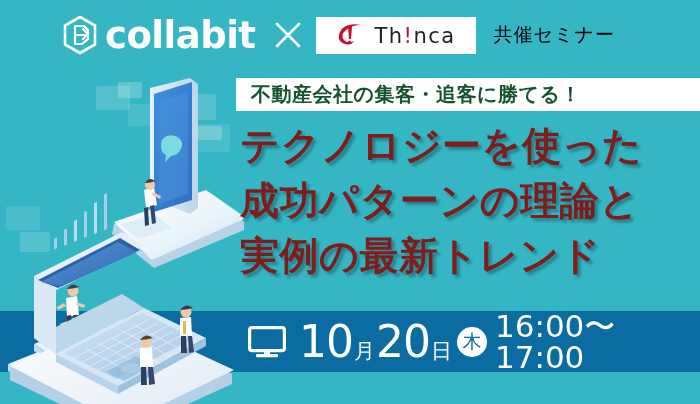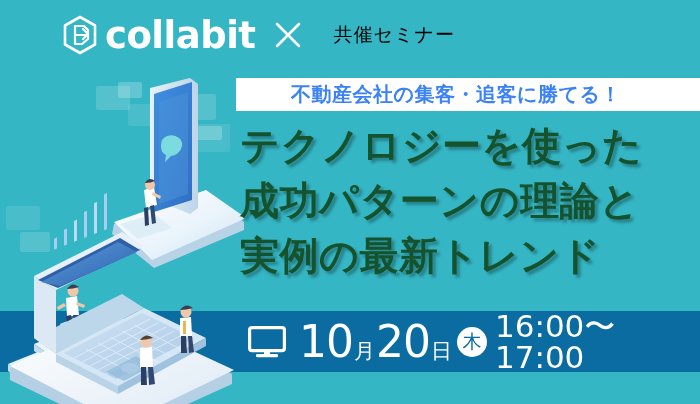--- a/index.html
+++ b/index.html
@@ -113,37 +113,36 @@
     top: 78px;
     width: 464px;
     height: 33px;
     background: #ffffff;
     display: flex;
     align-items: center;
     padding-left: 15px;
     box-sizing: border-box;
   }
   #red-strip-text {
-    color: #3b82f6;
+    color: #14532d;
     font-size: 20px;
     font-weight: bold;
     letter-spacing: 0.5px;
     white-space: nowrap;
-    margin-left: 40px;
   }
 
   
   #headline {
     position: absolute;
     left: 240px;
     top: 118px;
     width: 460px;
   }
   .headline-line {
-    color: #14532d;
+    color: #7f1d1d;
     font-size: 39px;
     font-weight: bold;
     line-height: 55px;
     letter-spacing: 0.5px;
     white-space: nowrap;
     text-shadow: 3px 3px 3px rgba(0,0,0,0.30);
   }
 
   
   #date-row {
@@ -354,20 +353,28 @@
         <path d="M14 20 L25 20" stroke="#ffffff" stroke-width="2.2" stroke-linecap="round"></path>
         <path d="M21 14 L26 19 L21 24" fill="none" stroke="#ffffff" stroke-width="2.2" stroke-linecap="round" stroke-linejoin="round"></path>
       </svg>
       <span id="collabit-wordmark">collabit</span>
     </div>
 
     <svg id="x-separator" viewBox="0 0 28 28">
       <path d="M3 3 L25 25 M25 3 L3 25" stroke="#ffffff" stroke-width="2.6" stroke-linecap="round"></path>
     </svg>
 
+    <div id="thinca-logo">
+      <svg width="34" height="26" viewBox="0 0 34 26">
+        <path d="M26 3 Q10 0 5 10 Q1 19 10 22 Q16 24 19 19 Q13 22 9 18 Q5 13 11 8 Q17 3 26 3 Z" fill="#c8102e"></path>
+        <path d="M13 4 L17 4 L16 17 L14 17 Z" fill="#c8102e"></path>
+        <circle cx="14.5" cy="20.5" r="1.8" fill="#c8102e"></circle>
+      </svg>
+      <span id="thinca-word"><span>Th</span><span class="bang">!</span><span>nca</span></span>
+    </div>
 
     <span id="kyosai">共催セミナー</span>
   </div>
 
   <div id="red-strip">
     <span id="red-strip-text">不動産会社の集客・追客に勝てる！</span>
   </div>
 
   <div id="headline">
     <div class="headline-line">テクノロジーを使った</div>

